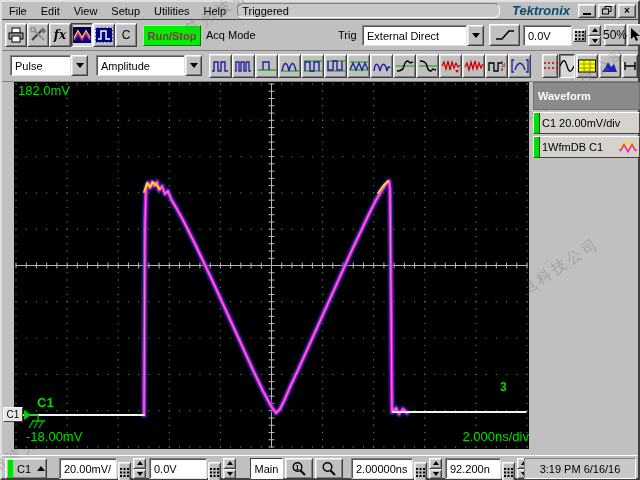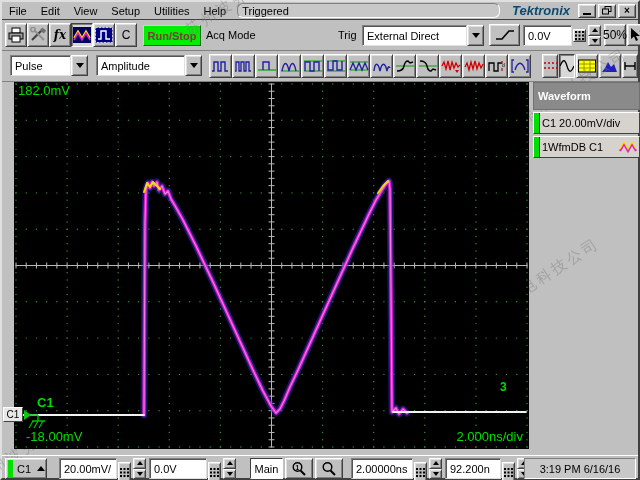--- a/index.html
+++ b/index.html
@@ -1536,21 +1536,21 @@
         <polyline points="130,333 131,140 132,107 134,101 136,106 138,100 140,104 143,100 145,108 148,104 151,112 154,109 157,117 160,122 164,129 169,138 175,150 182,164 190,181 199,200 209,222 219,244 229,266 239,288 249,309 257,324 262,331 266,327 270,319 276,305 284,288 293,268 302,248 311,228 320,208 329,188 338,168 347,149 355,132 362,118 368,108 372,102 375,99 376,107 377,210 378,330 382,326 385,332 389,327 393,331" fill="none" stroke="#2830c8" stroke-width="7" opacity="0.5" stroke-linejoin="round" stroke-linecap="round"></polyline>
         <polyline points="130,333 131,140 132,107 134,101 136,106 138,100 140,104 143,100 145,108 148,104 151,112 154,109 157,117 160,122 164,129 169,138 175,150 182,164 190,181 199,200 209,222 219,244 229,266 239,288 249,309 257,324 262,331 266,327 270,319 276,305 284,288 293,268 302,248 311,228 320,208 329,188 338,168 347,149 355,132 362,118 368,108 372,102 375,99 376,107 377,210 378,330 382,326 385,332 389,327 393,331" fill="none" stroke="#dc1ec8" stroke-width="3.5" opacity="0.95" stroke-linejoin="round" stroke-linecap="round"></polyline>
         <polyline points="130,333 131,140 132,107 134,101 136,106 138,100 140,104 143,100 145,108 148,104 151,112 154,109 157,117 160,122 164,129 169,138 175,150 182,164 190,181 199,200 209,222 219,244 229,266 239,288 249,309 257,324 262,331 266,327 270,319 276,305 284,288 293,268 302,248 311,228 320,208 329,188 338,168 347,149 355,132 362,118 368,108 372,102 375,99 376,107 377,210 378,330 382,326 385,332 389,327 393,331" fill="none" stroke="#ff8ce8" stroke-width="1.2" opacity="0.8" stroke-linejoin="round" stroke-linecap="round"></polyline>
         <polyline points="2,333 130,333" fill="none" stroke="#f2f2f2" stroke-width="1.8" opacity="1" stroke-linejoin="round" stroke-linecap="round"></polyline>
         <polyline points="379,330 512,330" fill="none" stroke="#f2f2f2" stroke-width="1.8" opacity="1" stroke-linejoin="round" stroke-linecap="round"></polyline>
         <polyline points="130,110 133,101 136,105 139,100 142,103 146,107" fill="none" stroke="#ffe800" stroke-width="2" opacity="0.9" stroke-linejoin="round" stroke-linecap="round"></polyline>
         <polyline points="364,111 369,104 374,99" fill="none" stroke="#ffe800" stroke-width="2" opacity="0.9" stroke-linejoin="round" stroke-linecap="round"></polyline>
       </svg>
     <div class="grat-label" style="left:4px;top:1px">182.0mV</div>
     <div class="grat-label" style="left:12px;top:347px">-18.00mV</div>
-    <div class="grat-label" style="right:6px;top:347px">2.000ns/div</div>
+    <div class="grat-label" style="right:0;top:347px">2.000ns/div</div>
     <div class="grat-label" id="marker3" style="left:486px;top:298px">3</div>
     <div class="grat-label" id="trace-c1" style="left:23px;top:313px">C1</div>
     <svg style="position:absolute;left:10px;top:330px" width="24" height="20">
       <path d="M2,3 h12 M14,3 v6 M8,9 h13" stroke="#00c000" stroke-width="1.4" fill="none"></path>
       <path d="M9,9 l-4,7 M14,9 l-4,7 M19,9 l-4,7" stroke="#00c000" stroke-width="1.2"></path>
     </svg>
   </div>
   <div id="chan-marker">C1</div>
   <div id="chan-arrow"></div>
 

